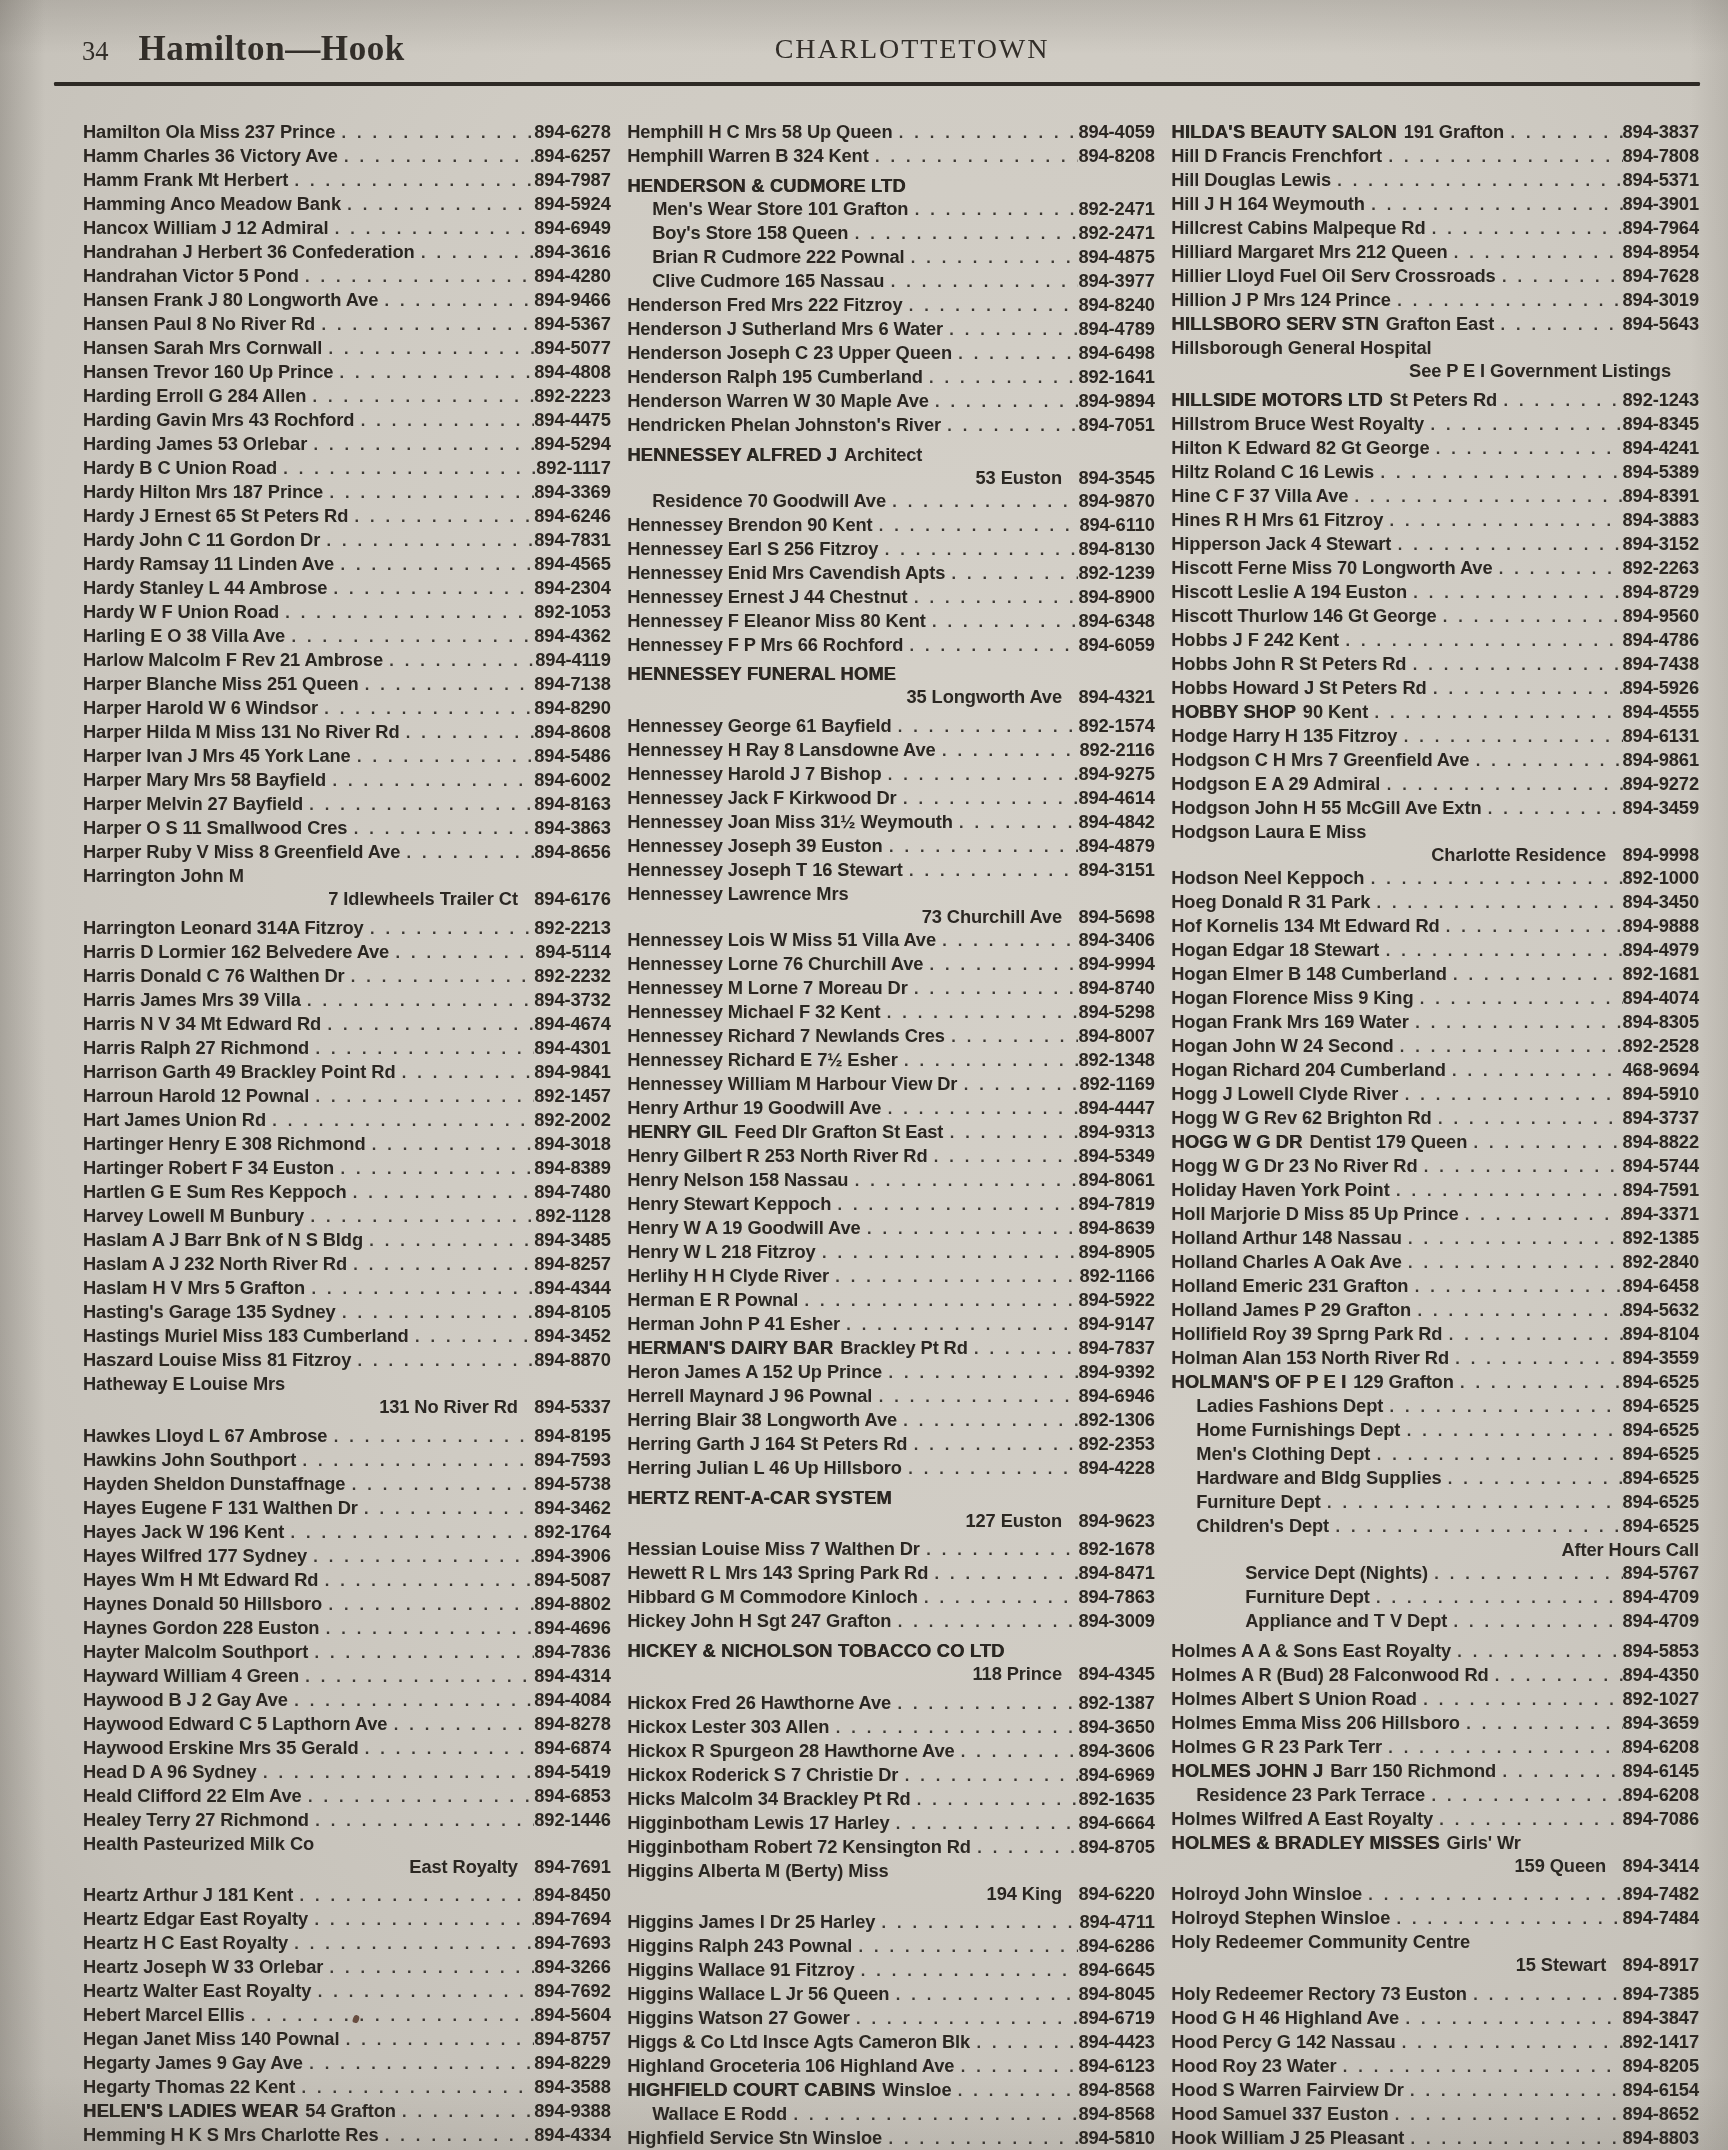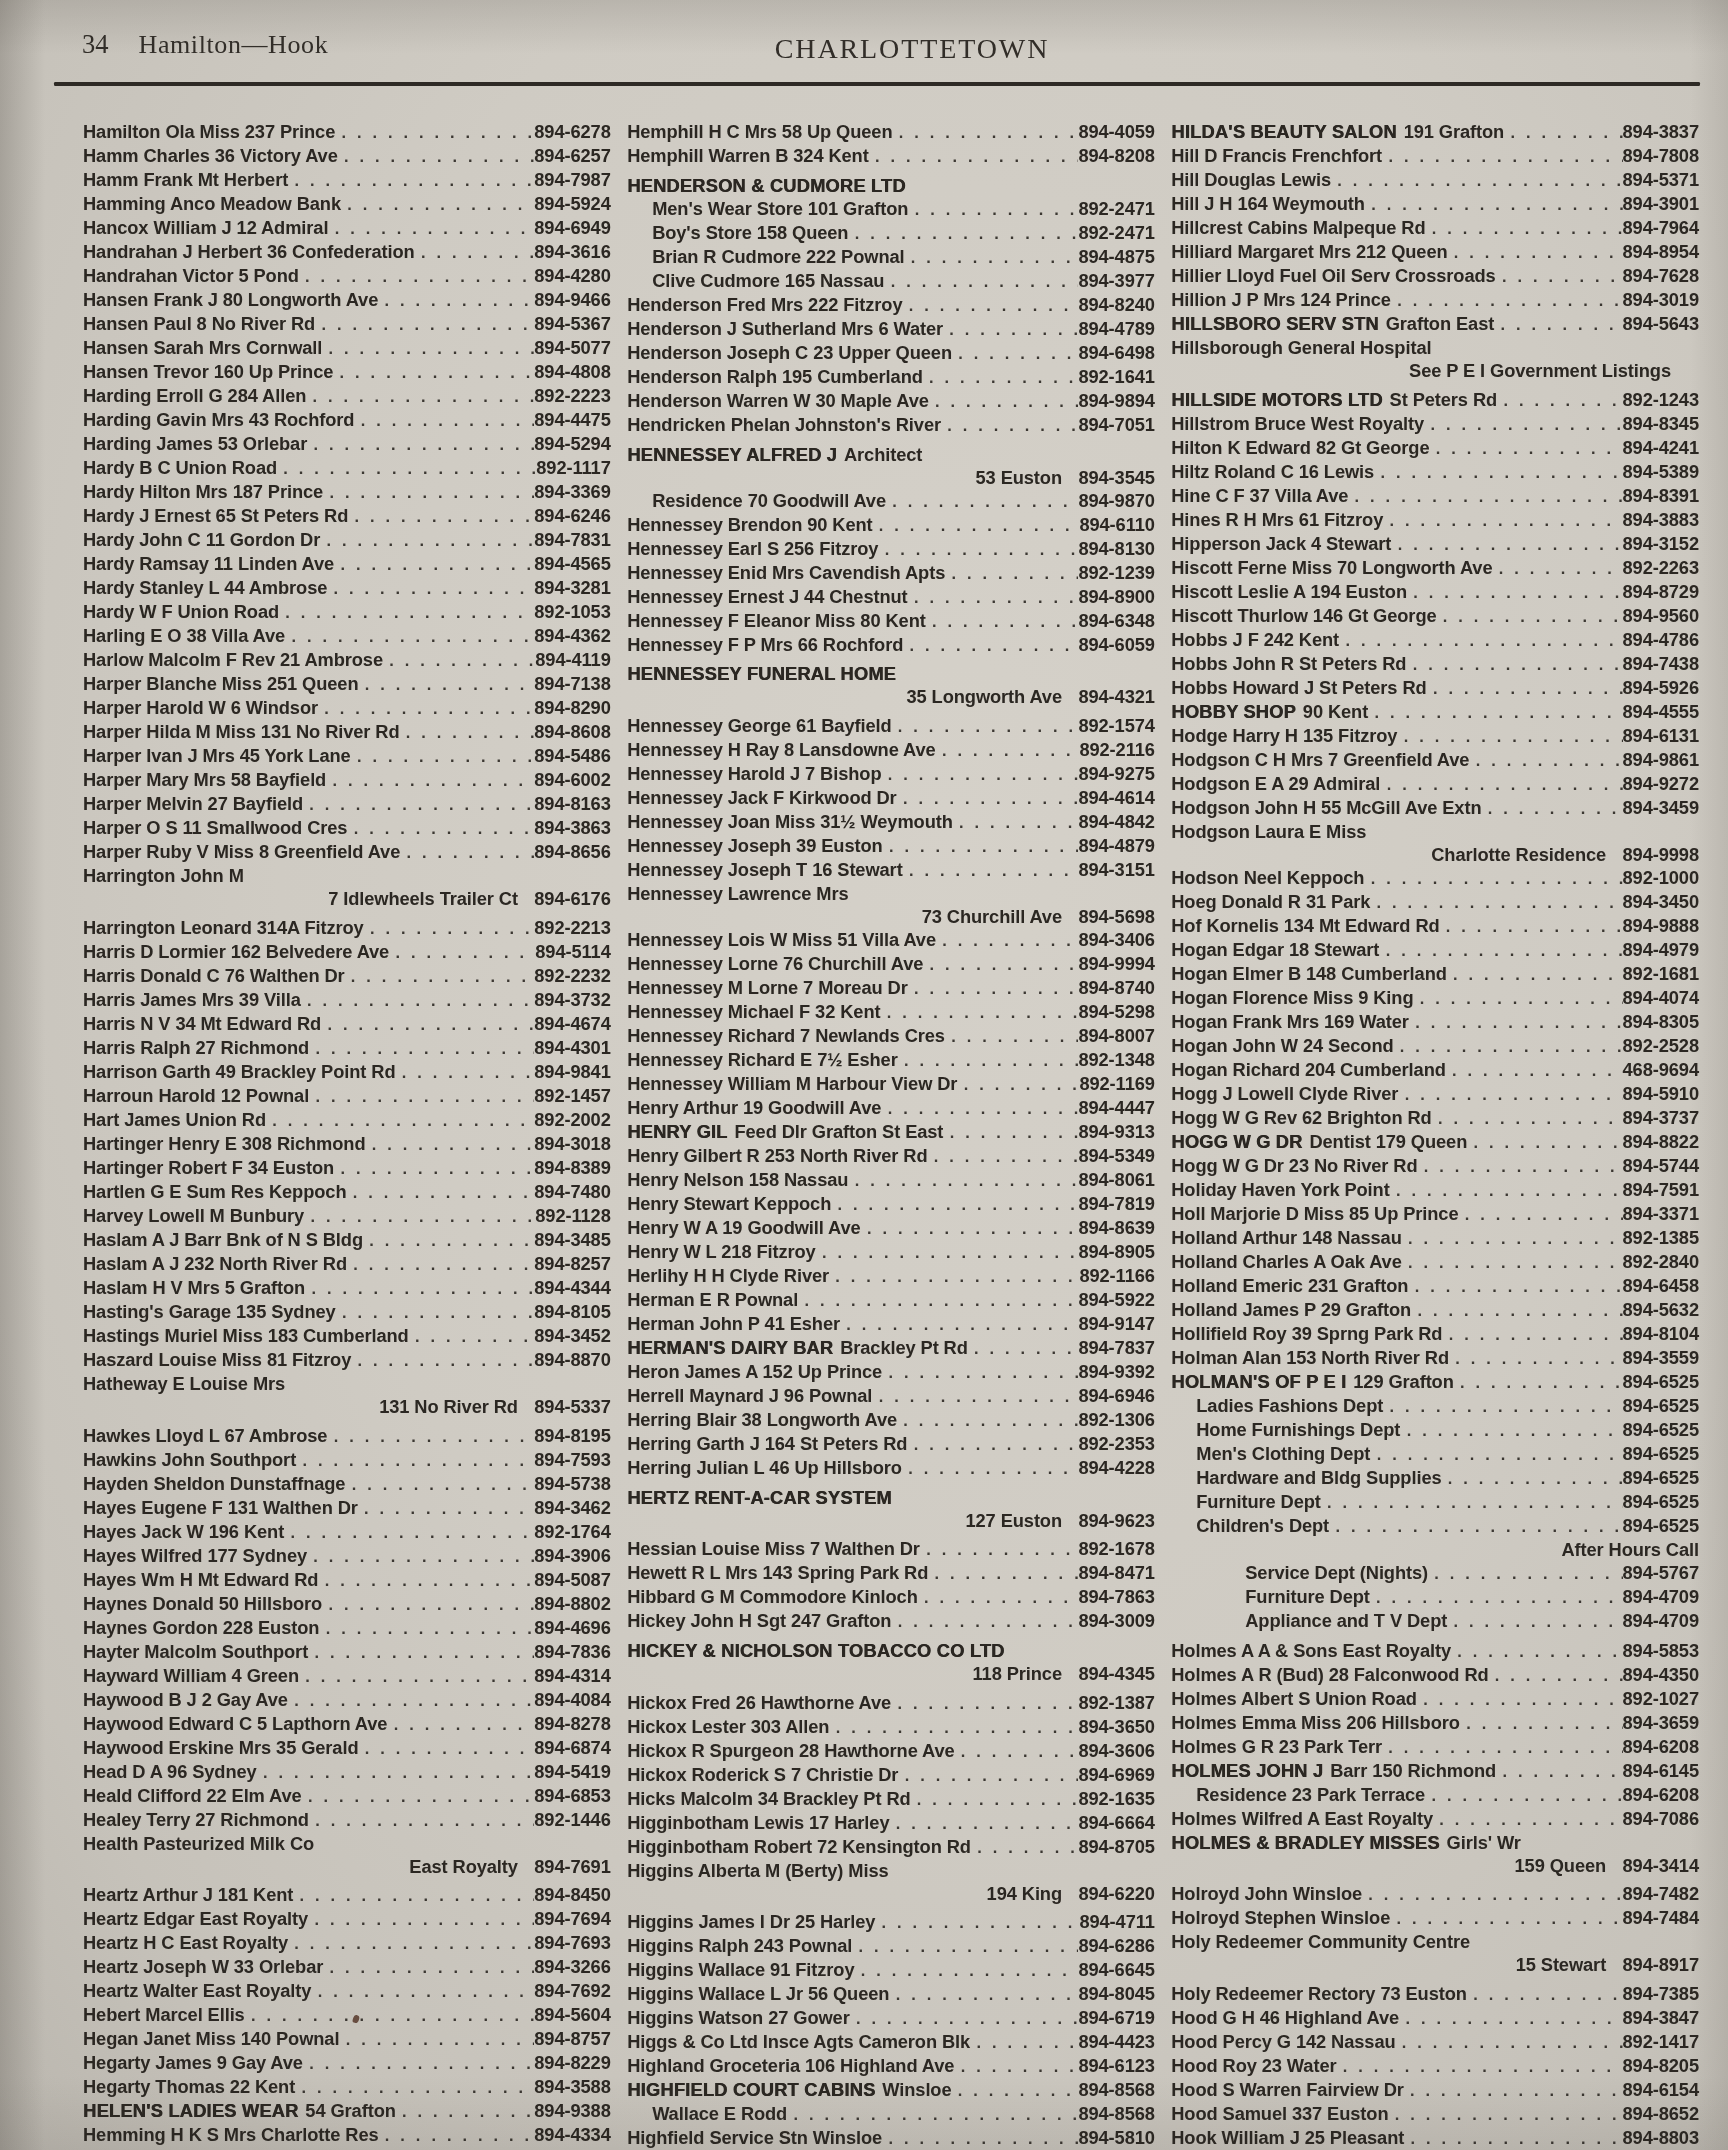--- a/index.html
+++ b/index.html
@@ -11,21 +11,21 @@
       linear-gradient(270deg, rgba(120,115,108,.20) 0, rgba(120,115,108,0) 2.2%),
       linear-gradient(180deg, rgba(105,100,93,.22) 0, rgba(105,100,93,0) 2.5%),
       linear-gradient(0deg, rgba(110,105,98,.16) 0, rgba(110,105,98,0) 3.5%),
       radial-gradient(ellipse at 55% 38%, #d5d1c9 0%, #cfcbc3 50%, #c6c2ba 82%, #bab6ae 100%);
     color:#2b2722;
   }
   
   .hdr{position:relative;padding:29px 31.5px 0 82px;height:44px;
        font-family:"Liberation Serif",serif;color:#322e29;}
   .pgnum{font-size:26.5px;font-weight:400;margin-right:30px;}
-  .guide{font-size:26px;font-weight:400;letter-spacing:0.6px;}
+  .guide{font-size:35px;font-weight:700;letter-spacing:0.6px;}
   .city{position:absolute;left:50%;top:33px;transform:translateX(-50%);
         font-size:28px;letter-spacing:1.9px;font-weight:400;margin-left:48px;}
   .rule{margin:8.8px 28px 0 54px;height:4.4px;background:#2e2a25;border-radius:1.3px;}
   
   .cols{display:flex;gap:16.4px;padding:34px 29px 0 83px;}
   .col{flex:1 1 0;min-width:0;}
   .row{display:flex;align-items:baseline;line-height:23px;min-height:23px;
        font-size:18.3px;font-weight:700;letter-spacing:-0.1px;white-space:nowrap;}
   .row.gap{margin-top:5.7px;}
   .nm{white-space:nowrap;}
@@ -146,21 +146,21 @@
         <span class="ph">894-7831</span>
       </div>
       <div class="row">
         <span class="nm">Hardy Ramsay 11 Linden Ave</span>
         <span class="dots"></span>
         <span class="ph">894-4565</span>
       </div>
       <div class="row">
         <span class="nm">Hardy Stanley L 44 Ambrose</span>
         <span class="dots"></span>
-        <span class="ph">894-3281</span>
+        <span class="ph">894-2304</span>
       </div>
       <div class="row">
         <span class="nm">Hardy W F Union Road</span>
         <span class="dots"></span>
         <span class="ph">892-1053</span>
       </div>
       <div class="row">
         <span class="nm">Harling E O 38 Villa Ave</span>
         <span class="dots"></span>
         <span class="ph">894-4362</span>

